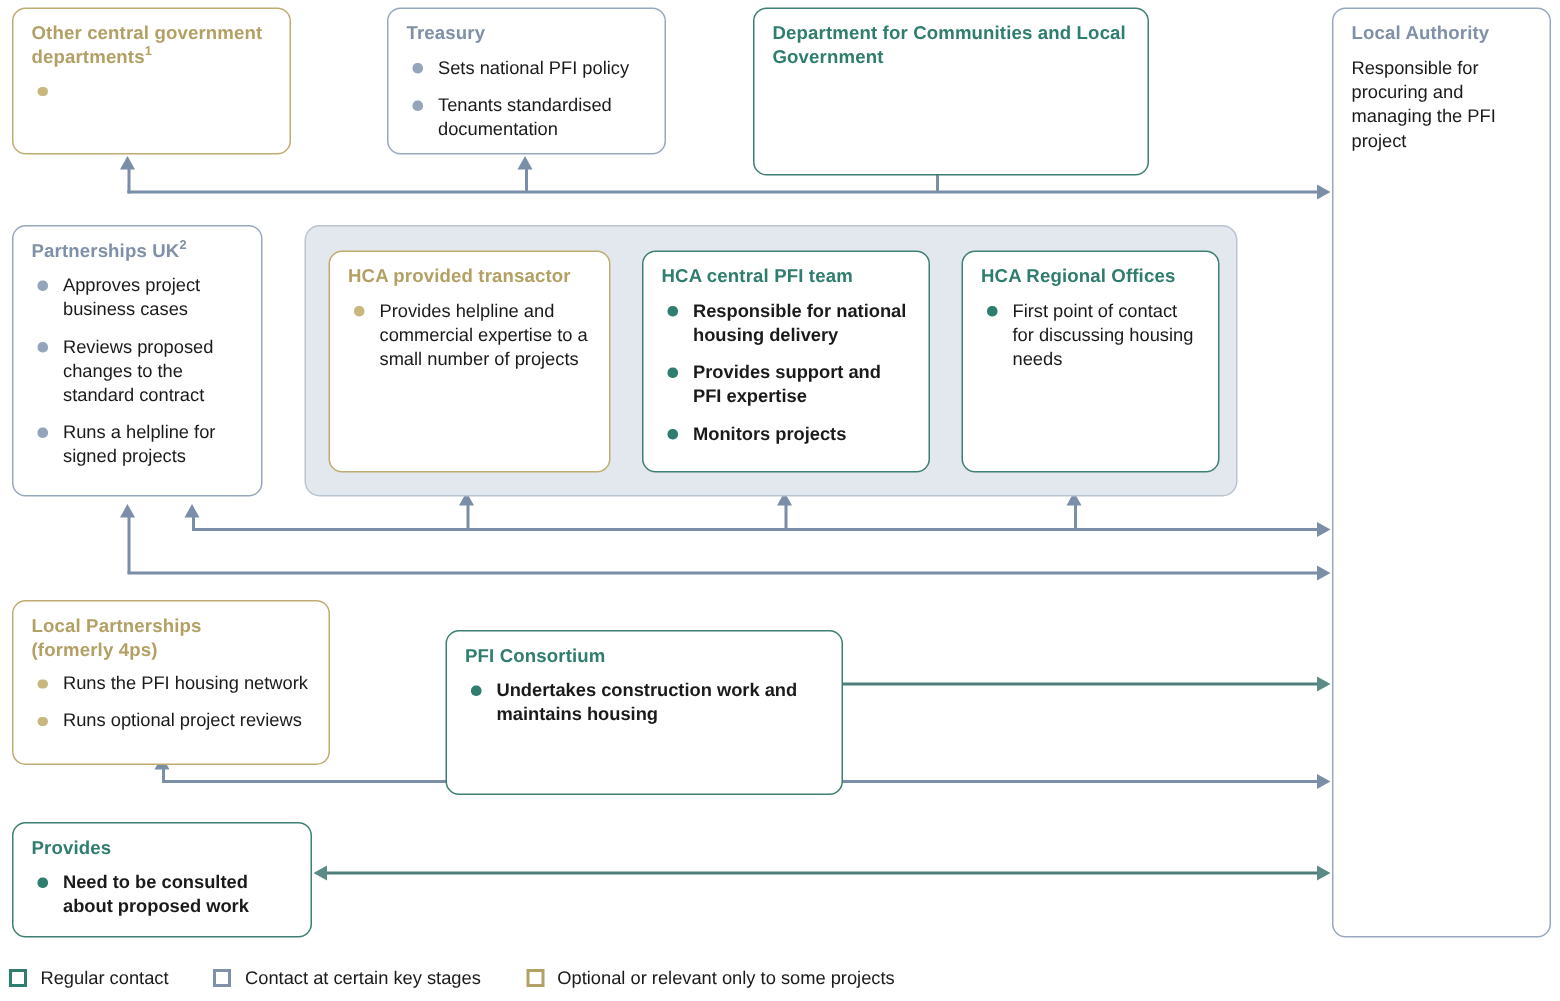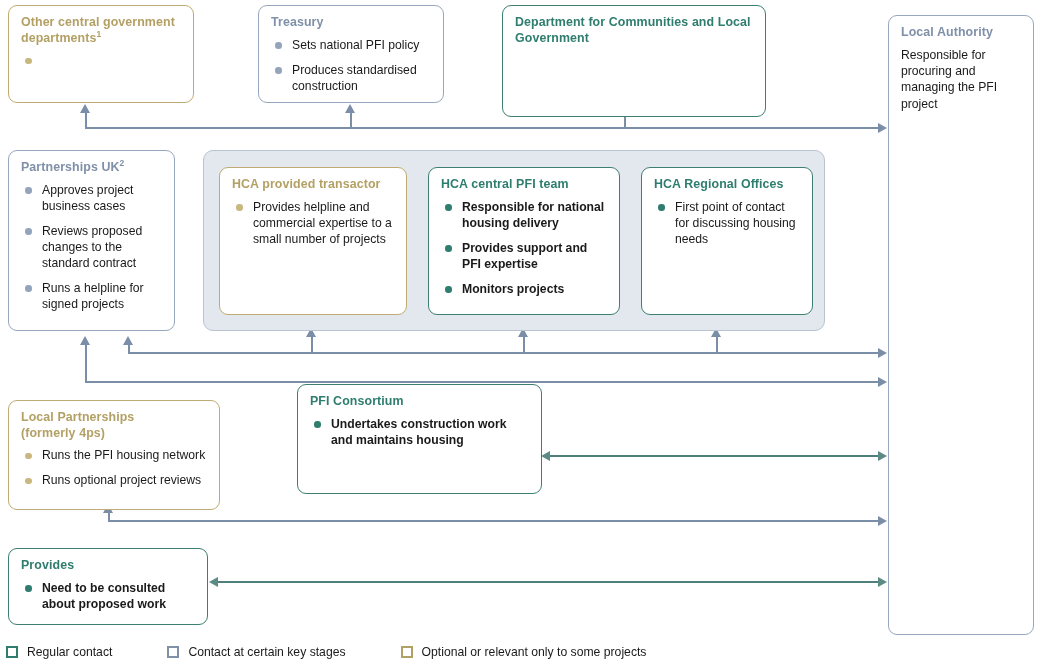--- a/index.html
+++ b/index.html
@@ -54,21 +54,21 @@
   .lnh{height:1.5px;}
   .lnv{width:1.5px;}
   .lnt{background:#4e7f7b;}
   .ar{position:absolute;width:0;height:0;}
   .ar-u{border-left:5.5px solid transparent;border-right:5.5px solid transparent;border-bottom:9px solid #7b8ea8;}
   .ar-r{border-top:5.5px solid transparent;border-bottom:5.5px solid transparent;border-left:9px solid #7b8ea8;}
   .ar-rt{border-top:5.5px solid transparent;border-bottom:5.5px solid transparent;border-left:9px solid #5c8a85;}
   .ar-lt{border-top:5.5px solid transparent;border-bottom:5.5px solid transparent;border-right:9px solid #5c8a85;}
 
   
-  #legend{position:absolute;left:6px;top:645px;display:flex;align-items:center;gap:25px;}
+  #legend{position:absolute;left:6px;top:645px;display:flex;align-items:center;}
   .lg-item{display:flex;align-items:center;margin-right:30px;}
   .lg-sw{width:12px;height:12px;box-sizing:border-box;border:2px solid #000;margin-right:9px;}
   .lg-tx{font-size:12.2px;color:#1a1a1a;line-height:14px;}
   sup{font-size:8.5px;vertical-align:super;line-height:0;}
 </style>
 </head>
 <body>
 
 <div id="stage">
 
@@ -130,29 +130,29 @@
     <div class="title"><span>Other central government departments</span><sup>1</sup></div>
     <ul>
       <li><span class="bul"></span></li>
     </ul>
   </div>
 
   <div class="box c-blue" style="left:258px;top:5px;width:186px;height:98px;">
     <div class="title">Treasury</div>
     <ul>
       <li><span class="bul"></span><span>Sets national PFI policy</span></li>
-      <li><span class="bul"></span><span>Produces standardised construction</span></li>
+      <li><span class="bul"></span><span>Tenants standardised documentation</span></li>
     </ul>
   </div>
 
   <div class="box c-teal bold" style="left:502px;top:5px;width:264px;height:112px;">
     <div class="title">Department for Communities and Local Government</div>
   </div>
 
-  <div class="box c-blue" style="left:888px;top:15px;width:146px;height:620px;">
+  <div class="box c-blue" style="left:888px;top:5px;width:146px;height:620px;">
     <div class="title">Local Authority</div>
     <div class="plain">Responsible for procuring and managing the PFI project</div>
   </div>
 
   <div class="box c-blue" style="left:8px;top:150px;width:167px;height:181px;">
     <div class="title"><span>Partnerships UK</span><sup>2</sup></div>
     <ul>
       <li><span class="bul"></span><span>Approves project business cases</span></li>
       <li><span class="bul"></span><span>Reviews proposed changes to the standard contract</span></li>
       <li><span class="bul"></span><span>Runs a helpline for signed projects</span></li>
@@ -186,21 +186,21 @@
     <div class="title">
       <span>Local Partnerships</span><br>
       <span>(formerly 4ps)</span>
     </div>
     <ul>
       <li><span class="bul"></span><span>Runs the PFI housing network</span></li>
       <li><span class="bul"></span><span>Runs optional project reviews</span></li>
     </ul>
   </div>
 
-  <div class="box c-teal bold" style="left:297px;top:384px;width:245px;height:110px;">
+  <div class="box c-teal bold" style="left:297px;top:420px;width:265px;height:110px;">
     <div class="title">PFI Consortium</div>
     <ul>
       <li><span class="bul"></span><span>Undertakes construction work and maintains housing</span></li>
     </ul>
   </div>
 
   <div class="box c-teal bold" style="left:8px;top:548px;width:200px;height:77px;">
     <div class="title">Provides</div>
     <ul>
       <li><span class="bul"></span><span>Need to be consulted about proposed work</span></li>

